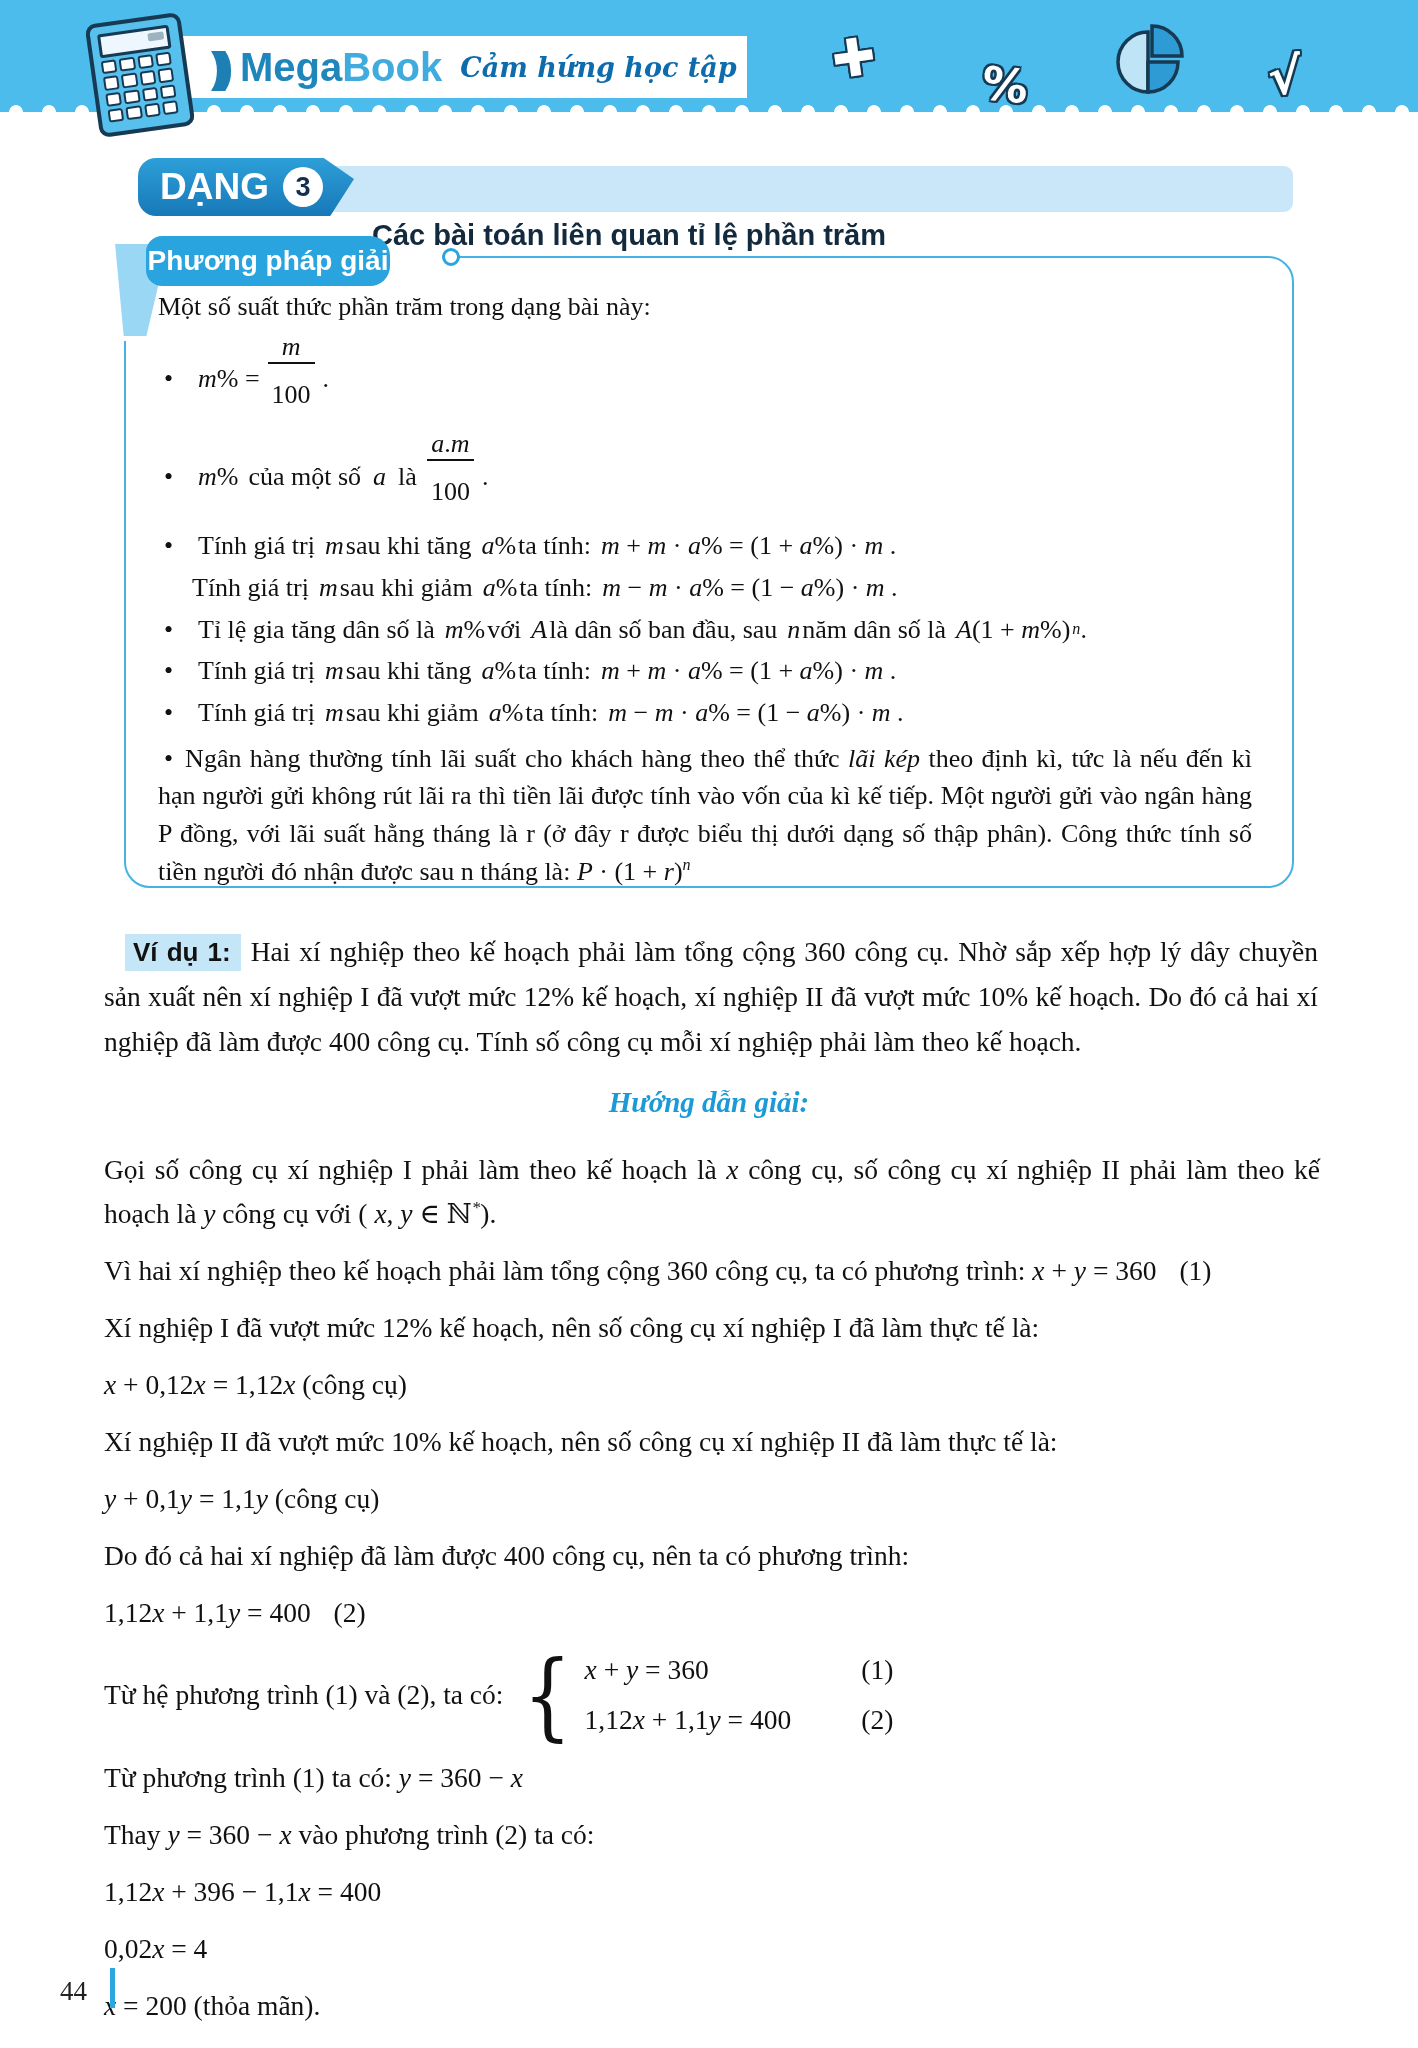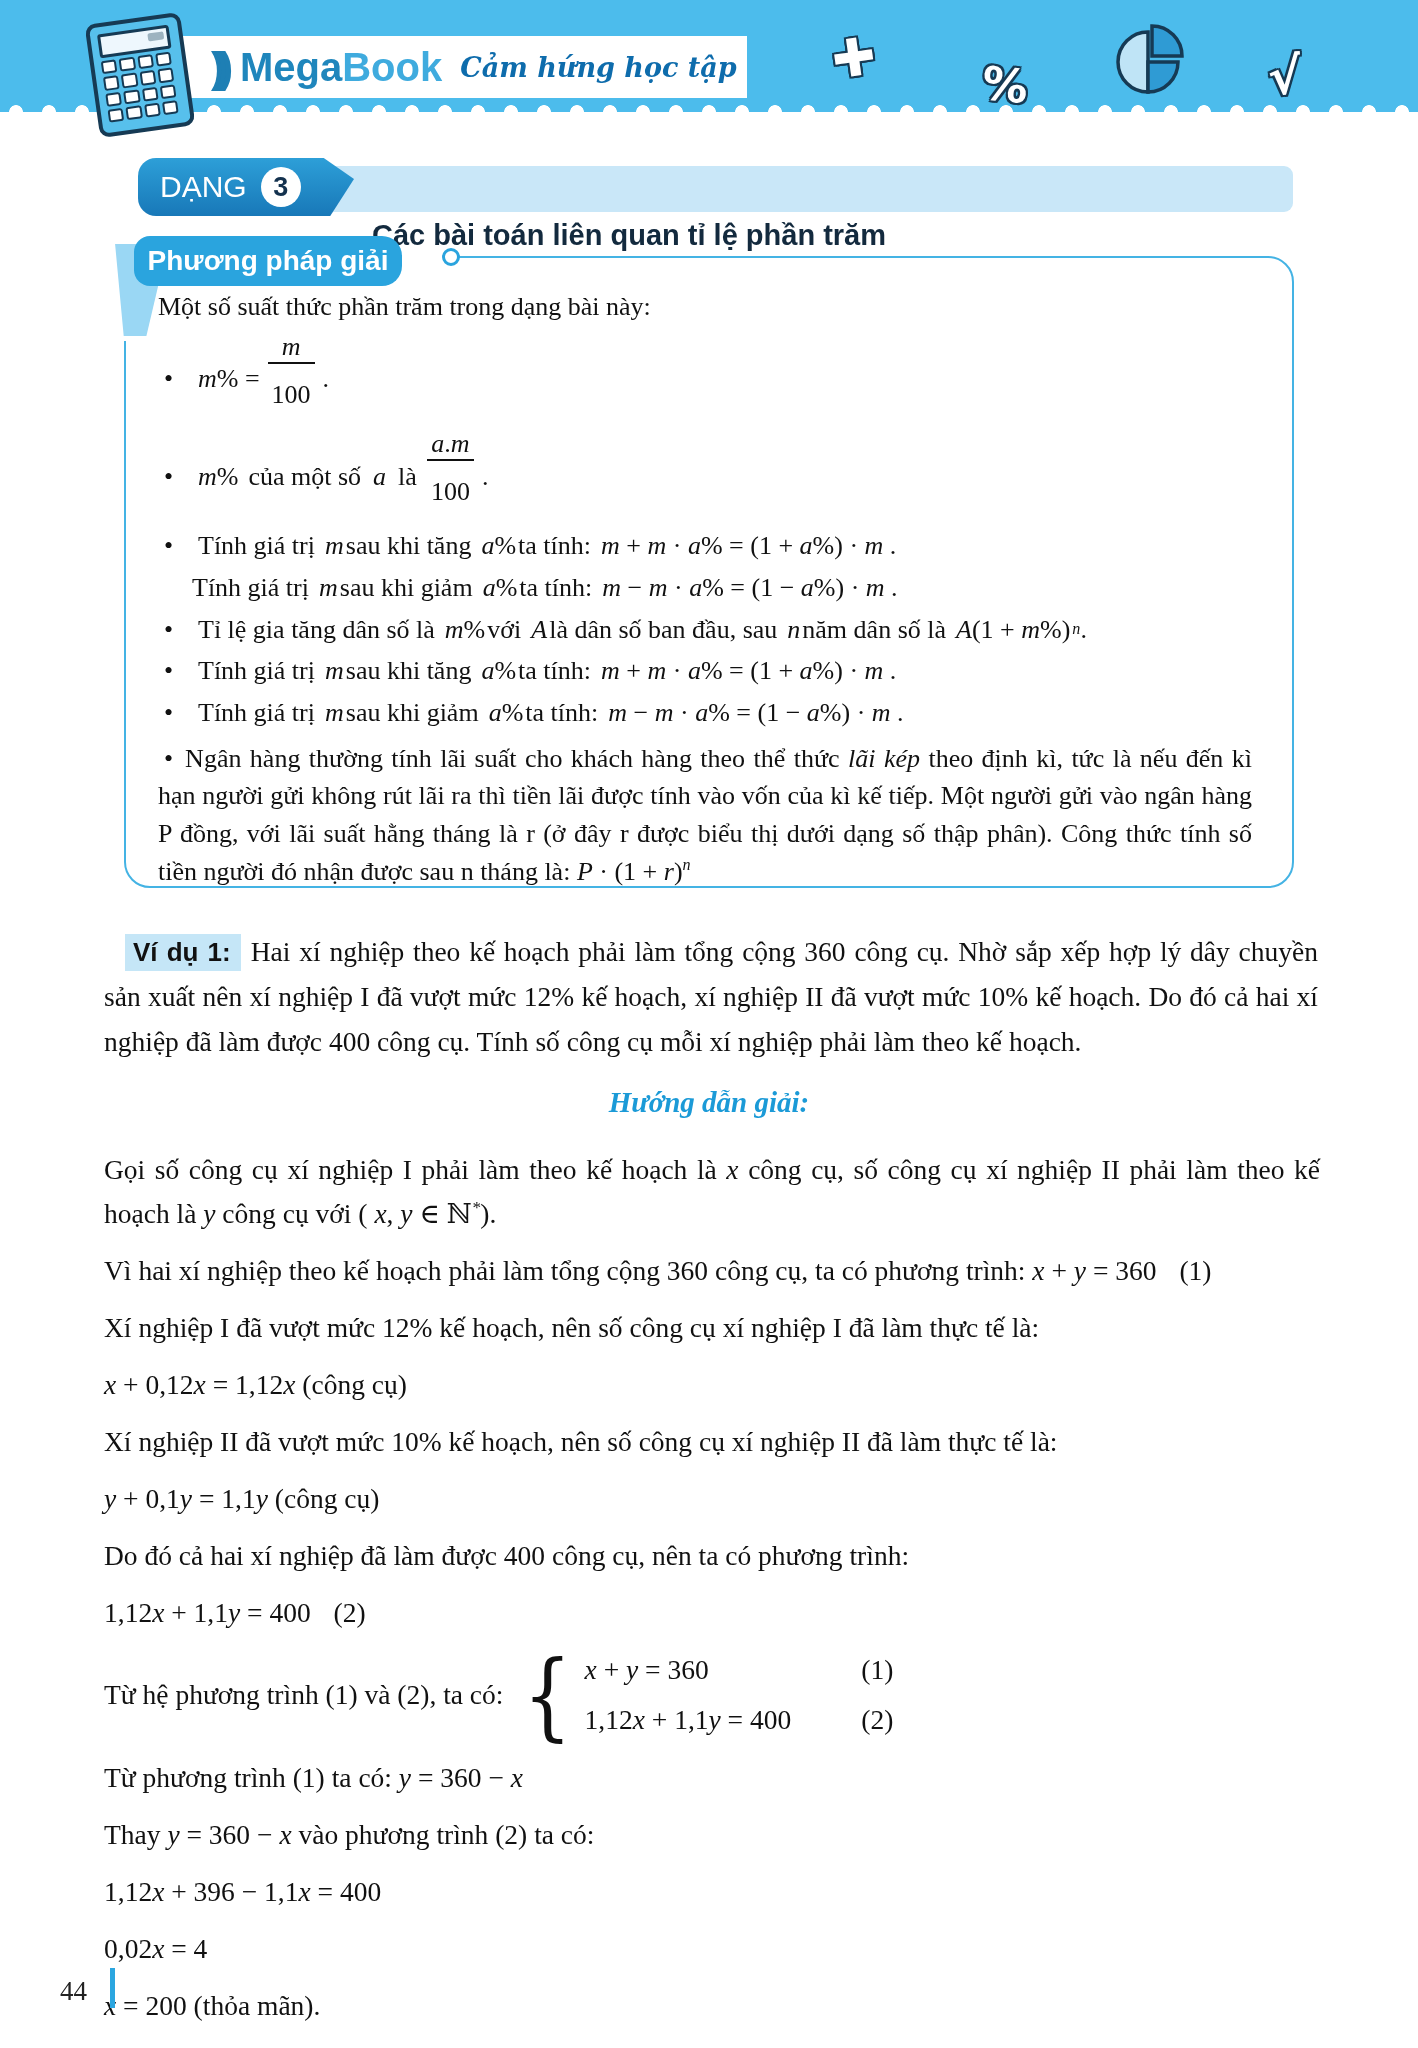--- a/index.html
+++ b/index.html
@@ -39,32 +39,32 @@
 
   
   .band-light{position:absolute;left:152px;top:166px;width:1141px;height:46px;background:#c9e7f8;
               border-radius:9px;}
   .sec-title{position:absolute;left:372px;top:171px;font-family:"Liberation Sans",sans-serif;
              font-weight:bold;font-size:29px;color:#132a3e;margin-top:48px;}
   .badge-dark{position:absolute;left:138px;top:158px;width:216px;height:58px;
               background:linear-gradient(180deg,#2d9fd8,#1878b8);
               border-radius:18px;clip-path:polygon(0 0,86% 0,100% 36%,89% 100%,0 100%);
               display:flex;align-items:center;padding-left:22px;box-sizing:border-box;}
-  .badge-dark .kind{font-family:"Liberation Sans",sans-serif;font-weight:normal;font-size:30px;color:#fff;}
+  .badge-dark .kind{font-family:"Liberation Sans",sans-serif;font-weight:bold;font-size:37px;color:#fff;}
   .numcircle{width:40px;height:40px;border-radius:50%;background:#ffffff;color:#13314e;
              font-family:"Liberation Sans",sans-serif;font-weight:bold;font-size:27px;
              display:flex;align-items:center;justify-content:center;margin-left:14px;}
 
   
   .method-box{position:absolute;left:124px;top:256px;width:1170px;height:632px;
               border:2.5px solid #44b3e4;border-radius:26px;box-sizing:border-box;}
   .patch{position:absolute;left:-3px;top:-3px;width:330px;height:86px;background:#ffffff;}
   .fold{position:absolute;left:-12px;top:-14px;width:54px;height:92px;background:#9ad7f4;
         clip-path:polygon(2% 0,100% 0,60% 100%,18% 100%);}
-  .mbadge{position:absolute;left:8px;top:-22px;width:268px;height:50px;background:#2aa4de;
+  .mbadge{position:absolute;left:20px;top:-22px;width:244px;height:50px;background:#2aa4de;
           border-radius:16px 20px 20px 16px;color:#ffffff;font-family:"Liberation Sans",sans-serif;
           font-weight:bold;font-size:28px;display:flex;align-items:center;justify-content:center;}
   .ring{position:absolute;left:316px;top:-10px;width:12px;height:12px;border:3.5px solid #2aa4de;
         border-radius:50%;background:#ffffff;}
   .mcontent{position:absolute;left:0;top:0;width:100%;height:100%;box-sizing:border-box;
             padding:30px 40px 0 32px;font-size:26px;line-height:1.45;}
   .mrow{display:flex;align-items:center;margin:4px 0;}
   .dot{width:34px;flex:0 0 34px;text-align:left;padding-left:6px;}
   .indent{padding-left:34px;}
   .frac{display:inline-flex;flex-direction:column;align-items:center;vertical-align:middle;

